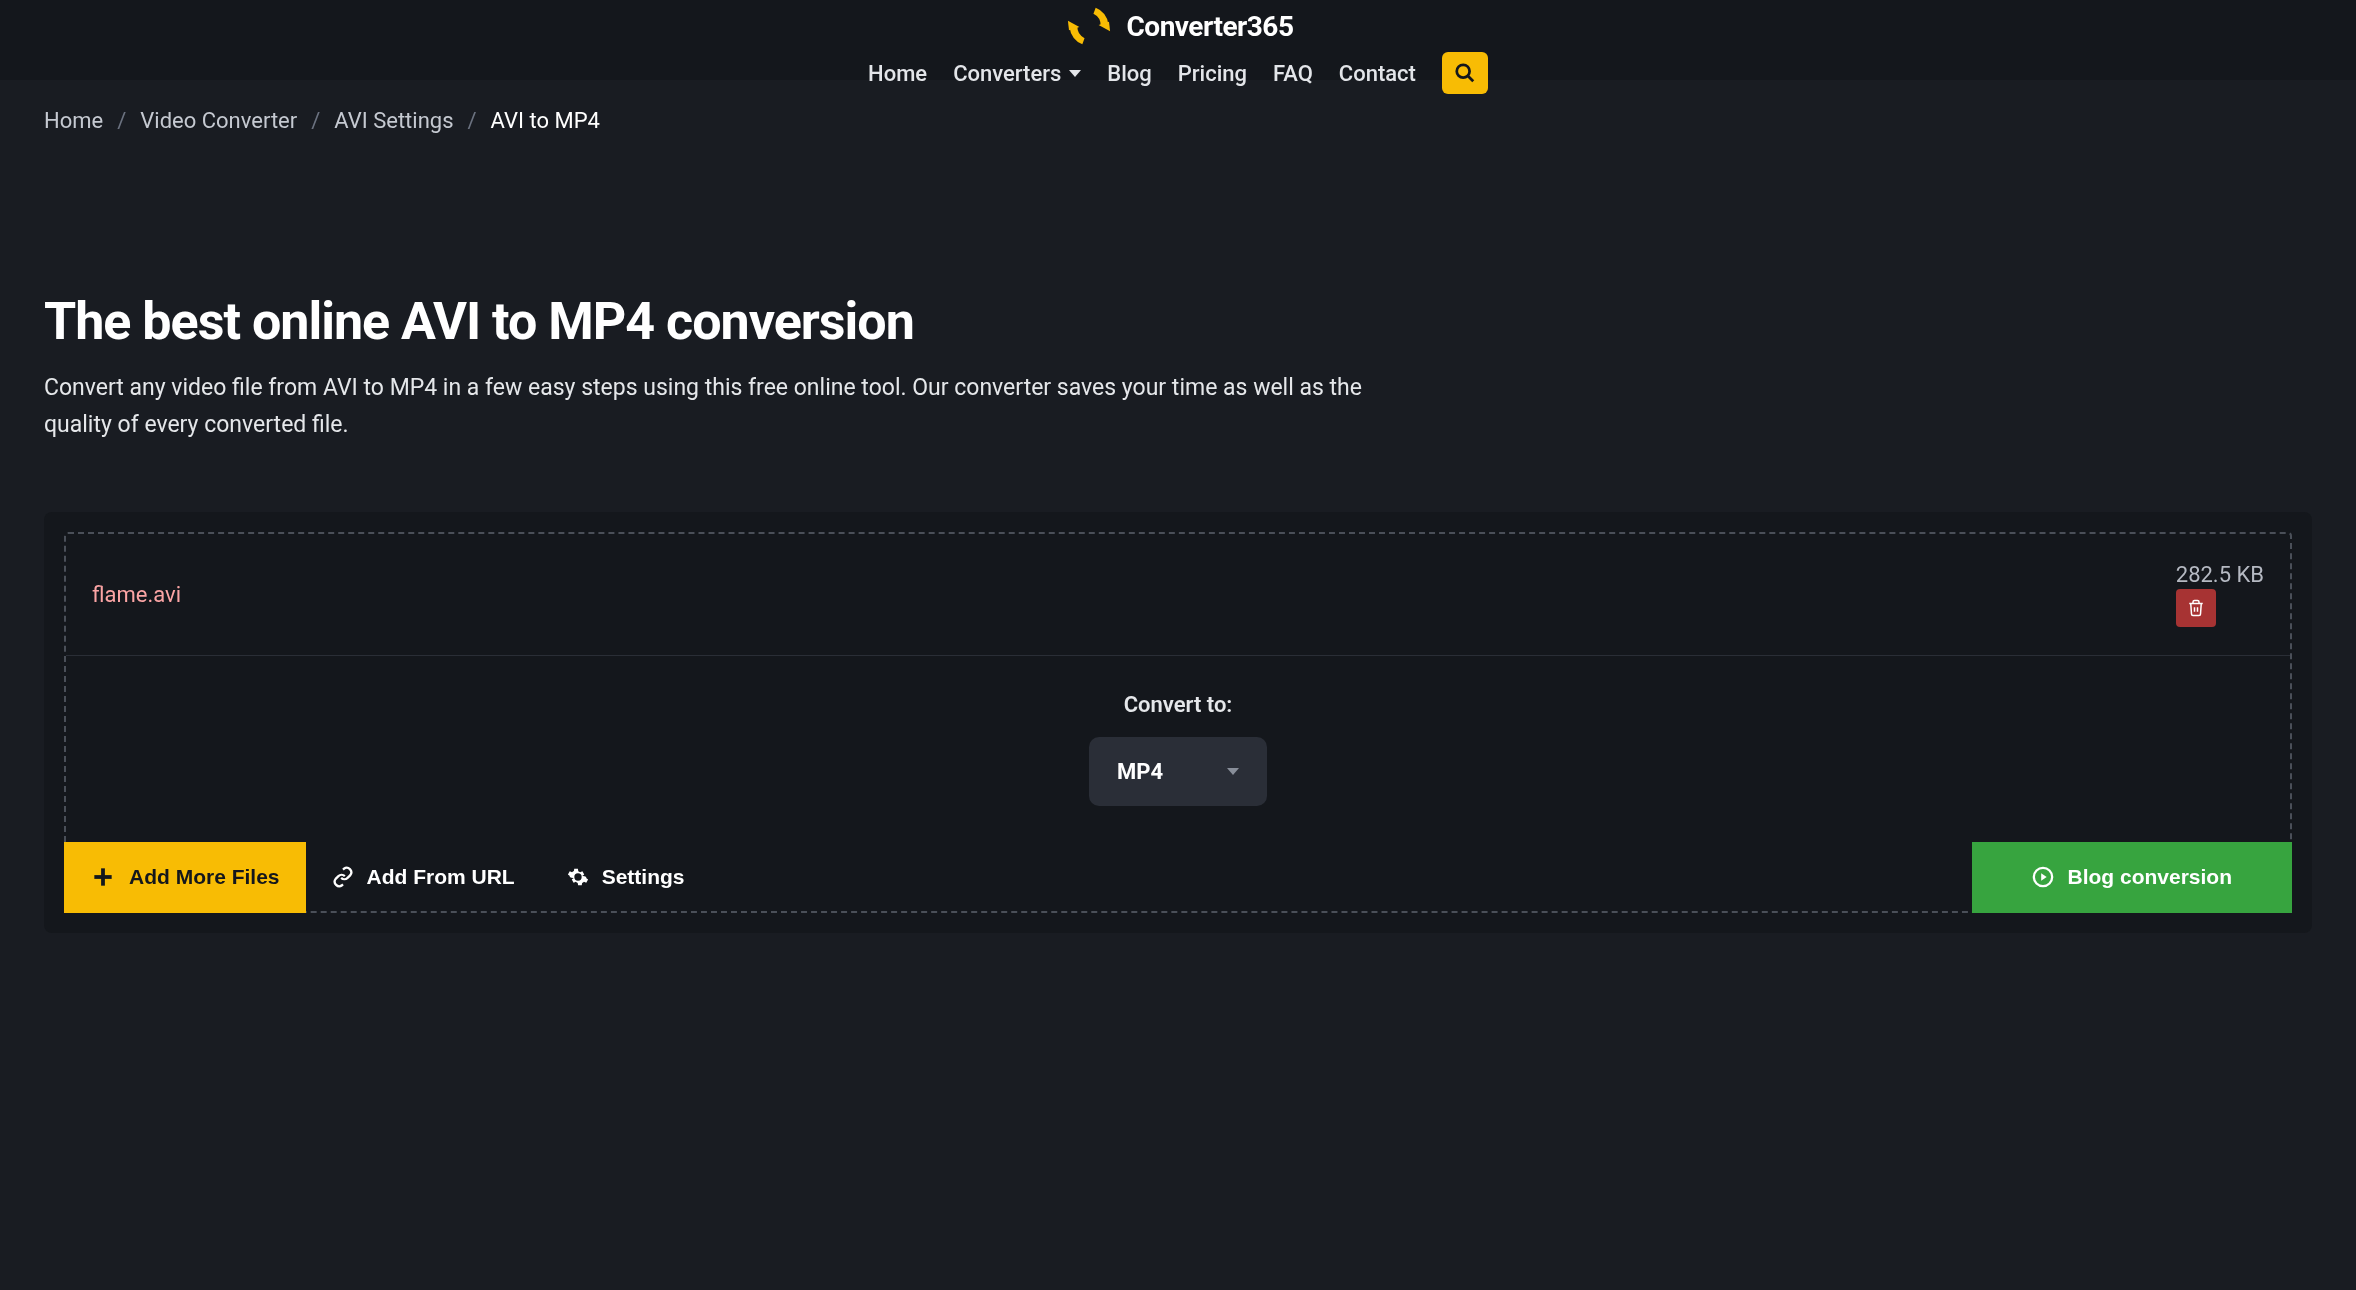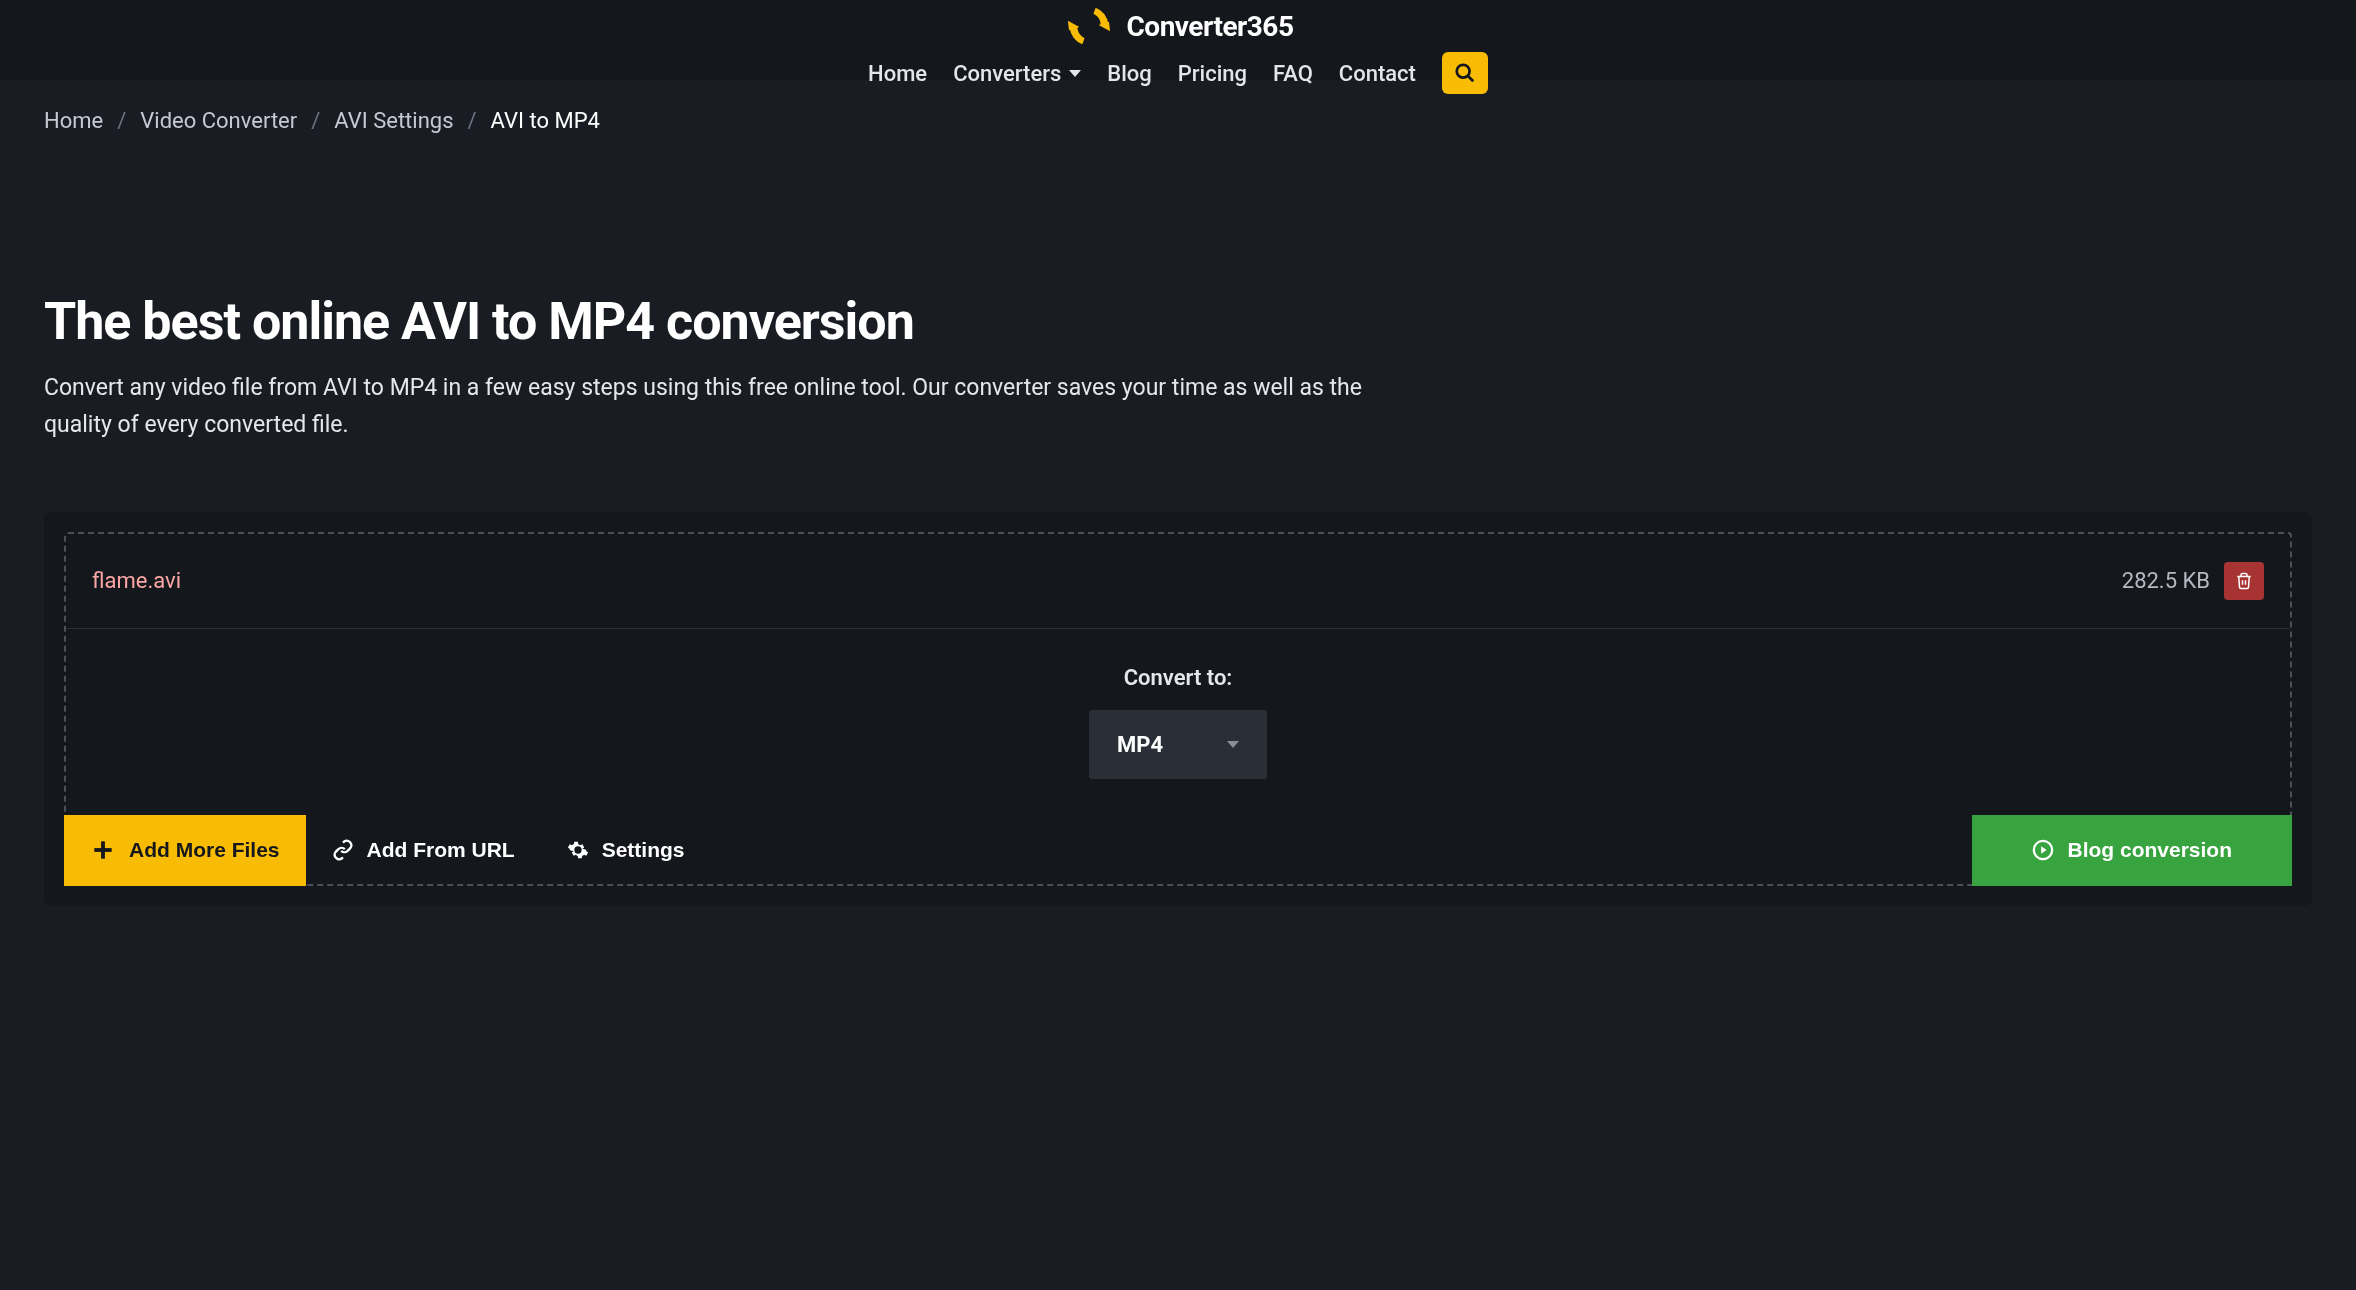--- a/index.html
+++ b/index.html
@@ -107,21 +107,21 @@
       border-radius: 4px;
     }
     .file-row {
       display: flex;
       align-items: center;
       justify-content: space-between;
       padding: 28px 26px;
       border-bottom: 1px solid #2a2e36;
     }
     .file-name { font-size: 22px; color: #fca5a5; }
-    .file-right { display: flex; align-items: center; gap: 14px; }
+    .file-right { display: flex; align-items: flex-start; gap: 2px; flex-direction: column; }
     .file-size { font-size: 22px; color: #b5b9c2; }
     .delete-btn {
       width: 40px;
       height: 38px;
       background: #a73333;
       border: none;
       border-radius: 4px;
       cursor: pointer;
       display: flex;
       align-items: center;
@@ -131,21 +131,21 @@
       display: flex;
       align-items: center;
       justify-content: center;
       gap: 20px;
       padding: 36px 0;
       flex-direction: column;
     }
     .convert-label { font-size: 22px; font-weight: 600; color: #e5e7ea; }
     .format-select {
       background: #2a2e37;
-      border-radius: 3px;
+      border-radius: 10px;
       padding: 22px 28px;
       display: flex;
       align-items: center;
       gap: 64px;
       cursor: pointer;
       font-size: 22px;
       font-weight: 700;
     }
     .select-caret {
       width: 0;

